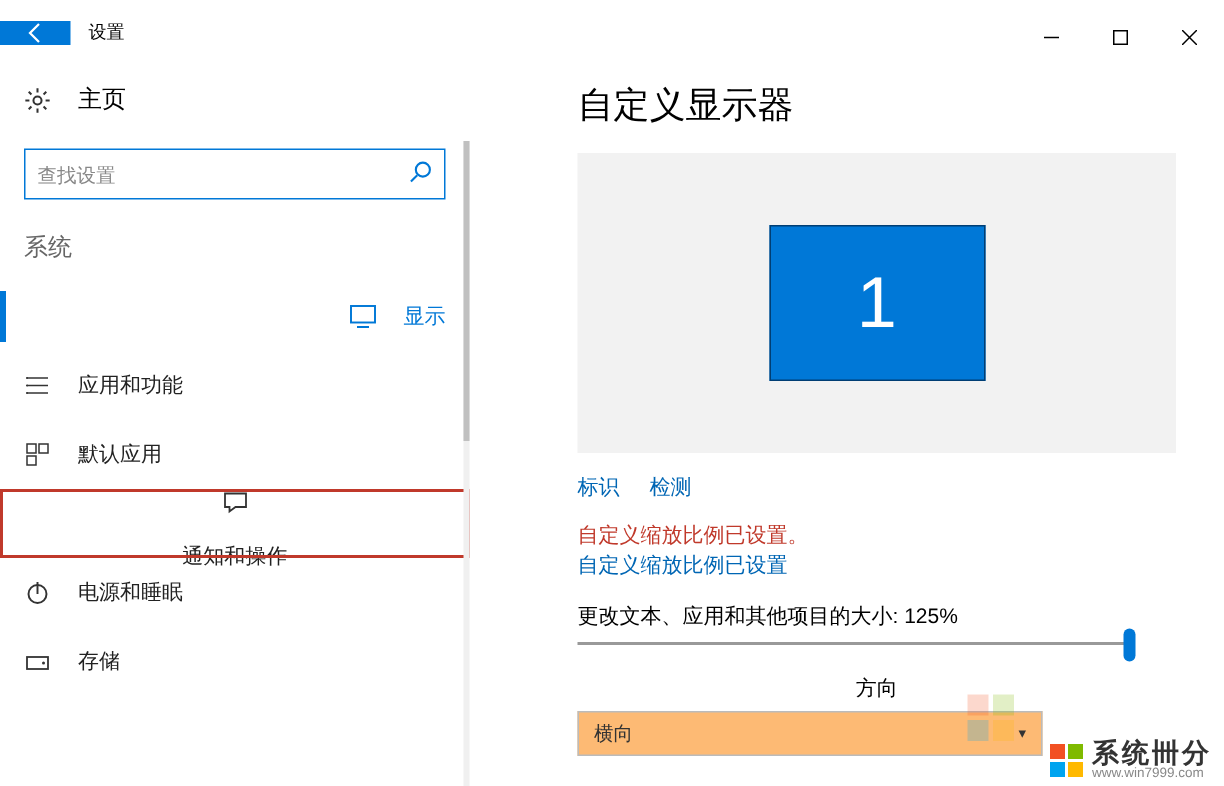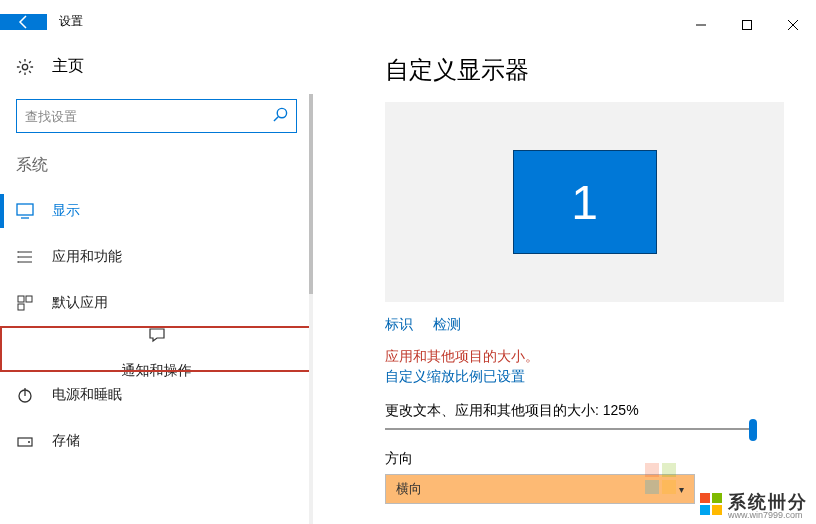--- a/index.html
+++ b/index.html
@@ -21,21 +21,21 @@
 .search-box { margin: 14px 16px 0 16px; height: 34px; border: 1px solid #0078d7; display: flex; align-items: center; padding: 16px 8px; justify-content: space-between; }
 .search-box input { border: none; outline: none; font-size: 13px; background: transparent; flex: 1; color: #555; }
 .search-box input::placeholder { color: #888; }
 .search-icon { color: #0078d7; font-size: 15px; transform: scaleX(-1); }
 
 .section-label { color: #666; font-size: 16px; padding: 22px 16px 6px 16px; }
 
 .nav-list { margin-top: 6px; }
 .nav-item { display: flex; align-items: center; height: 46px; padding: 0 16px; gap: 18px; font-size: 14px; color: #222; position: relative; }
 .nav-item .icon { width: 18px; height: 18px; display: flex; align-items: center; justify-content: center; color: #333; }
-.nav-item.active { color: #0078d7; }
+.nav-item.active { color: #0078d7; justify-content: flex-end; }
 .nav-item.active .icon { color: #0078d7; }
 .nav-item.active::before { content: ""; position: absolute; left: 0; top: 6px; bottom: 6px; width: 4px; background: #0078d7; }
 .nav-item.highlighted { outline: 2px solid #c0392b; outline-offset: -2px; flex-direction: column; }
 
 .scrollbar-left { position: absolute; right: 0; top: 64px; bottom: 0; width: 4px; background: #f0f0f0; }
 .scrollbar-thumb-left { position: absolute; right: 0; top: 0; width: 4px; height: 200px; background: #c0c0c0; }
 
 .content { flex: 1; padding: 24px 32px 0 32px; position: relative; overflow: hidden; }
 .page-title { font-size: 24px; font-weight: 400; margin-bottom: 16px; }
 
@@ -45,25 +45,25 @@
 .link-row { margin-top: 14px; display: flex; gap: 20px; text-align: right; }
 .link { color: #0066b4; font-size: 14px; }
 
 .warning-red { color: #c0392b; font-size: 14px; margin-top: 14px; }
 .link-blue { color: #0066b4; font-size: 14px; margin-top: 2px; }
 
 .scale-label { font-size: 14px; margin-top: 16px; }
 .slider-track { margin-top: 8px; height: 2px; background: #999; position: relative; width: 370px; }
 .slider-thumb { position: absolute; right: -2px; top: -9px; width: 8px; height: 22px; background: #0078d7; border-radius: 4px; }
 
-.orient-label { font-size: 14px; margin-top: 20px; }
+.orient-label { font-size: 14px; margin-top: 20px; text-align: center; }
 .dropdown { margin-top: 6px; height: 30px; width: 310px; background: #fdba74; border: 1px solid #bbb; display: flex; align-items: center; padding: 0 10px; font-size: 13px; justify-content: space-between; color: #333; }
 .chevron { font-size: 10px; }
 
-.watermark { position: absolute; right: 8px; bottom: 4px; display: flex; gap: 6px; }
+.watermark { position: absolute; right: 8px; bottom: 4px; display: flex; align-items: center; gap: 6px; }
 .wm-logo { display: grid; grid-template-columns: 10px 10px; grid-template-rows: 10px 10px; gap: 2px; }
 .wm-logo div:nth-child(1){background:#f25022;} .wm-logo div:nth-child(2){background:#7fba00;} .wm-logo div:nth-child(3){background:#00a4ef;} .wm-logo div:nth-child(4){background:#ffb900;}
 .wm-text { display: flex; flex-direction: column; line-height: 1; }
 .wm-brand { font-size: 18px; font-weight: bold; letter-spacing: 2px; color: #333; }
 .wm-url { font-size: 9px; color: #888; }
 .ghost-logo { position:absolute; right:140px; bottom:30px; opacity:0.22; }
 .ghost-logo .wm-logo{grid-template-columns:14px 14px;grid-template-rows:14px 14px;gap:3px;}
 </style>
 </head>
 <body>
@@ -189,21 +189,21 @@
 
     <div class="display-preview">
       <div class="monitor">1</div>
     </div>
 
     <div class="link-row">
       <span class="link">标识</span>
       <span class="link">检测</span>
     </div>
 
-    <div class="warning-red">应用和其他项目的大小。</div>
+    <div class="warning-red">自定义缩放比例已设置。</div>
     <div class="link-blue">自定义缩放比例已设置</div>
 
     <div class="scale-label">更改文本、应用和其他项目的大小: 125%</div>
     <div class="slider-track">
       <div class="slider-thumb"></div>
     </div>
 
     <div class="orient-label">方向</div>
     <div class="dropdown">
       <span>横向</span>

